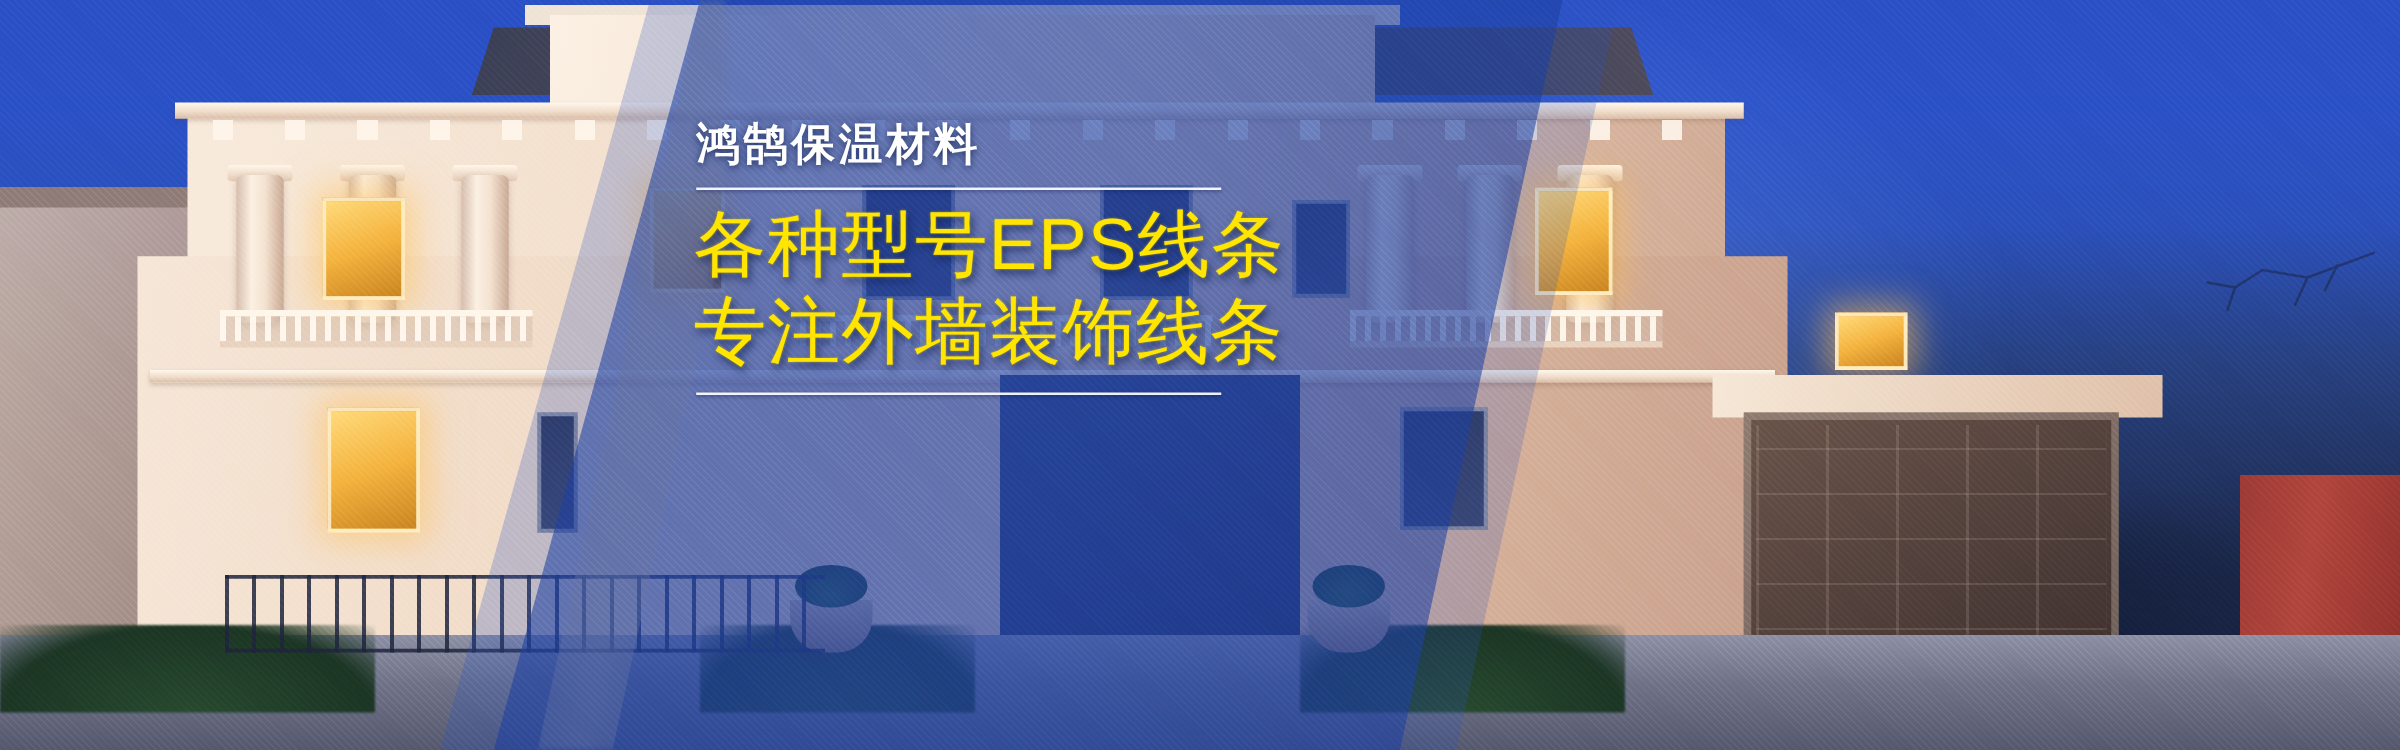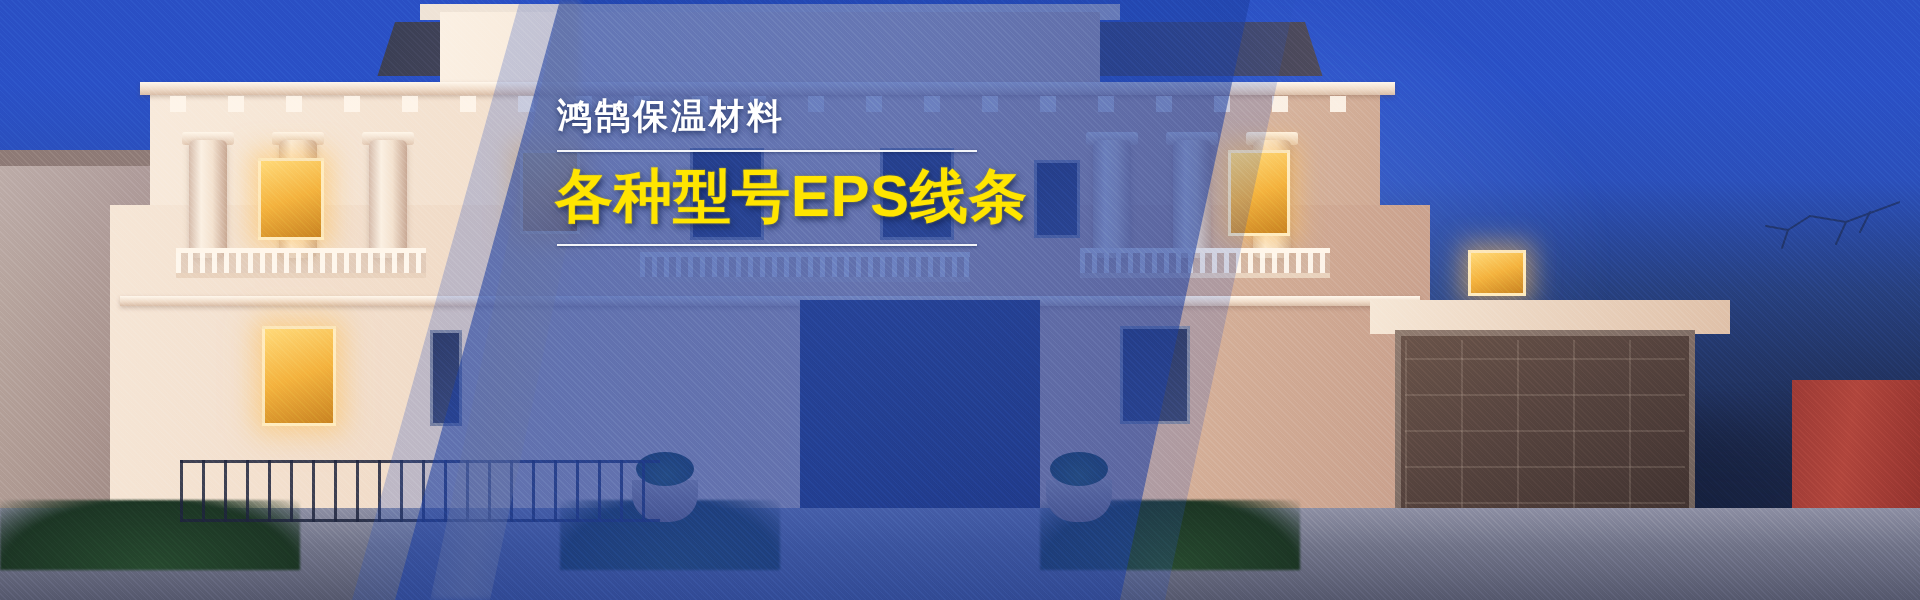--- a/index.html
+++ b/index.html
@@ -241,21 +241,21 @@
   }
   .rule{
     height:2px; width:420px;
     background:rgba(255,255,255,.92);
     margin:0 0 10px 2px;
     box-shadow:0 1px 3px rgba(10,25,70,.5);
   }
   .headline{
     color:#ffe500;
     font-size:58px;
-    font-weight:bold;
+    font-weight:normal;
     letter-spacing:1px;
     line-height:1.17;
     white-space:nowrap;
     text-shadow:
       0 0 2px rgba(255,229,0,.6),
       2px 3px 7px rgba(15,30,80,.85);
     margin:0 0 2px 0;
   }
   .rule.bottom{margin:14px 0 10px 2px;}
   .tagline{
@@ -362,18 +362,19 @@
   <div class="hatch"></div>
 
   <div class="content">
 
     <p class="brand">鸿鹄保温材料</p>
 
     <div class="rule"></div>
 
     <h1 class="headline">各种型号EPS线条</h1>
 
+    <h1 class="headline">专注外墙装饰线条</h1>
 
     <div class="rule bottom"></div>
 
   </div>
 
 </div>
 
 </body></html>

